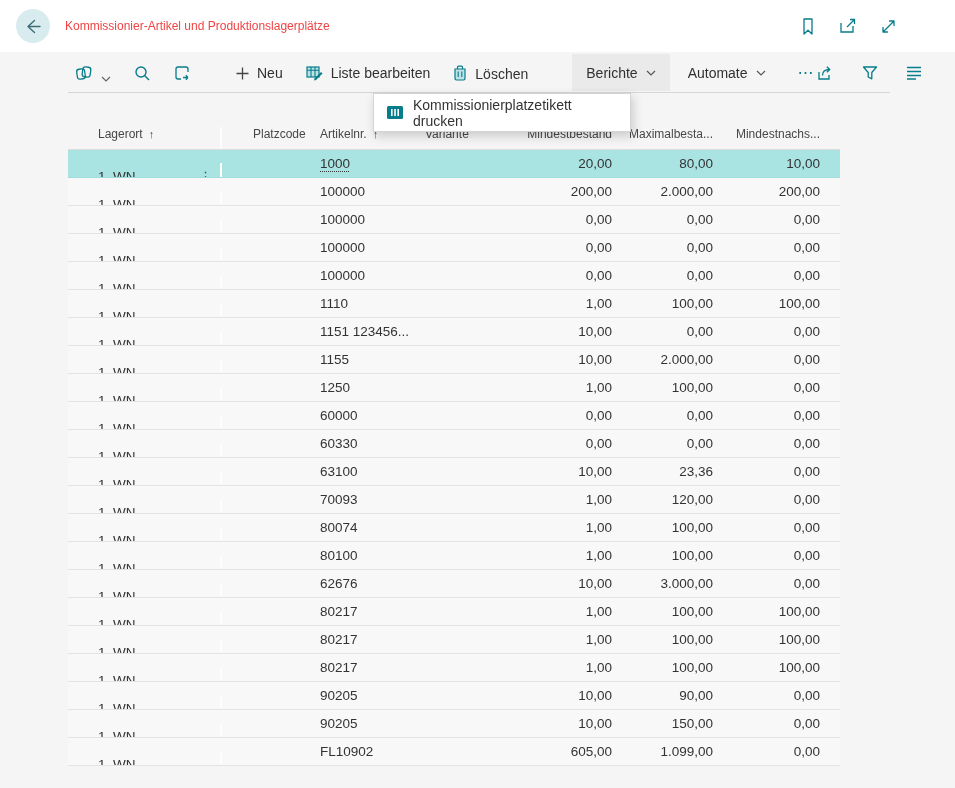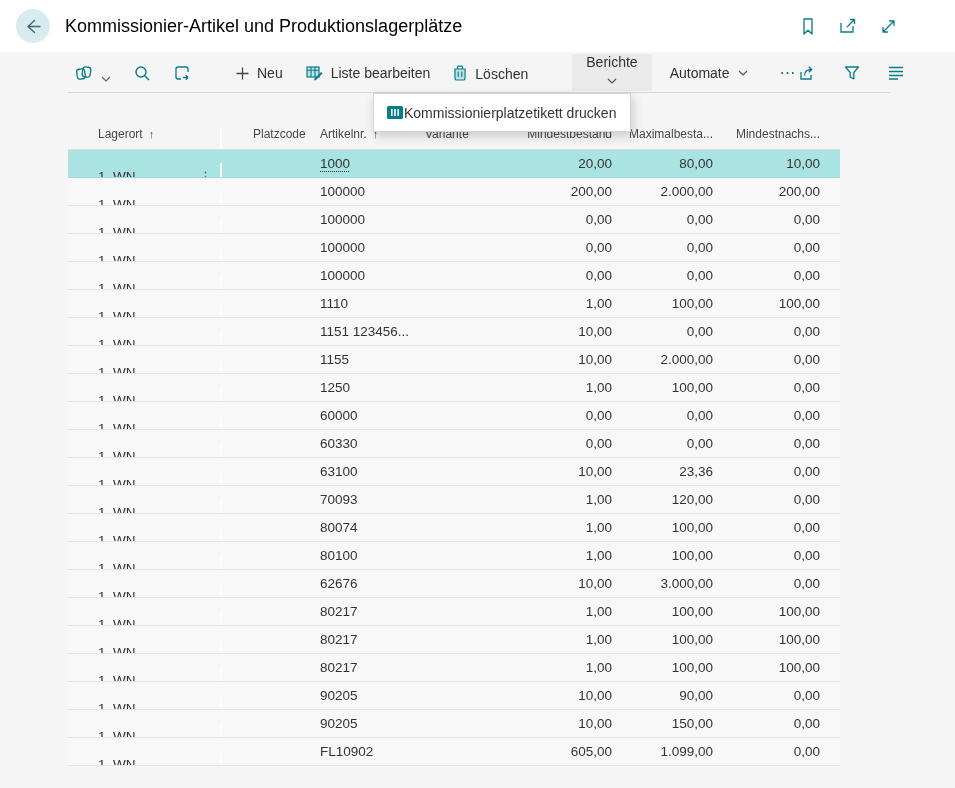--- a/index.html
+++ b/index.html
@@ -3,43 +3,43 @@
 <meta charset="utf-8">
 <style>
   * { margin:0; padding:0; box-sizing:border-box; }
   html,body { width:955px; height:788px; }
   body { font-family:"Liberation Sans", sans-serif; color:#323130; background:#f5f5f6; overflow:hidden; }
 
   
   .titlebar { position:relative; height:52px; background:#ffffff; display:flex; align-items:center; }
   .back-btn { width:34px; height:34px; border-radius:50%; background:#d8ecef; margin-left:16px;
               display:flex; align-items:center; justify-content:center; cursor:pointer; flex:0 0 auto; }
-  .page-title { margin-left:15px; font-size:18px; color:#000000; }
+  .page-title { margin-left:15px; font-size:12px; color:#ef4444; }
   .titlebar-actions { margin-left:auto; display:flex; gap:20px; padding-right:57px; }
   .tb-icon { width:20px; height:20px; display:flex; align-items:center; justify-content:center; cursor:pointer; }
 
   
   .page { position:relative; height:736px; background:#f5f5f6; }
 
   
   .toolbar { position:relative; height:41px; display:flex; align-items:center; padding-left:74px; font-size:14px; }
   .toolbar-rule { position:absolute; left:68px; top:40px; width:822px; height:1px; background:#d6d6d6; }
   .t-item { display:flex; align-items:flex-end; gap:7px; cursor:pointer; color:#323130; white-space:nowrap; }
   .t-item + .t-item { margin-left:22px; }
   .t-sep { width:1px; height:22px; background:#c8c8c8; margin:0 22px 0 22px; }
   .menu-btn { display:flex; align-items:center; gap:8px; padding:0 14px; height:37px; cursor:pointer; }
-  .menu-btn.open { background:#eaeaea;flex-direction:column; }
+  .menu-btn.open { background:#eaeaea; }
   .menu-btn + .menu-btn { margin-left:4px; }
   .more-dots { color:#077c8a; font-size:16px; letter-spacing:2px; margin-left:18px; cursor:pointer; }
   .toolbar-right { margin-left:auto; display:flex; gap:24px; padding-right:62px; }
 
   
   .dropdown { position:absolute; left:373px; top:41px; width:258px; background:#ffffff;
               border:1px solid #d4d4d4; box-shadow:2px 4px 10px rgba(0,0,0,.18); z-index:10; }
-  .dd-item { display:flex; align-items:center; height:37px; padding:0 12px; font-size:14px;
+  .dd-item { display:flex; align-items:center; gap:9px; height:37px; padding:0 12px; font-size:14px;
              color:#333333; cursor:pointer; }
 
   
   .grid { position:absolute; left:68px; top:41px; width:772px; }
   .grow { display:grid; grid-template-columns:154px 88px 103px 90px 115px 101px 121px; }
   .ghead { height:57px; align-items:end; border-bottom:1px solid #dcdcdc; }
   .hcell { font-size:12px; color:#474747; padding-bottom:8px; white-space:nowrap; overflow:hidden; cursor:pointer; }
   .trow { height:28px; background:#f8f8f9; border-bottom:1px solid #e3e3e5; cursor:pointer; }
   .trow.selected { background:#a9e4e3; border-bottom-color:#9edddc; }
   .cell { font-size:13.5px; color:#333333; line-height:27px; white-space:nowrap; overflow:hidden; }

